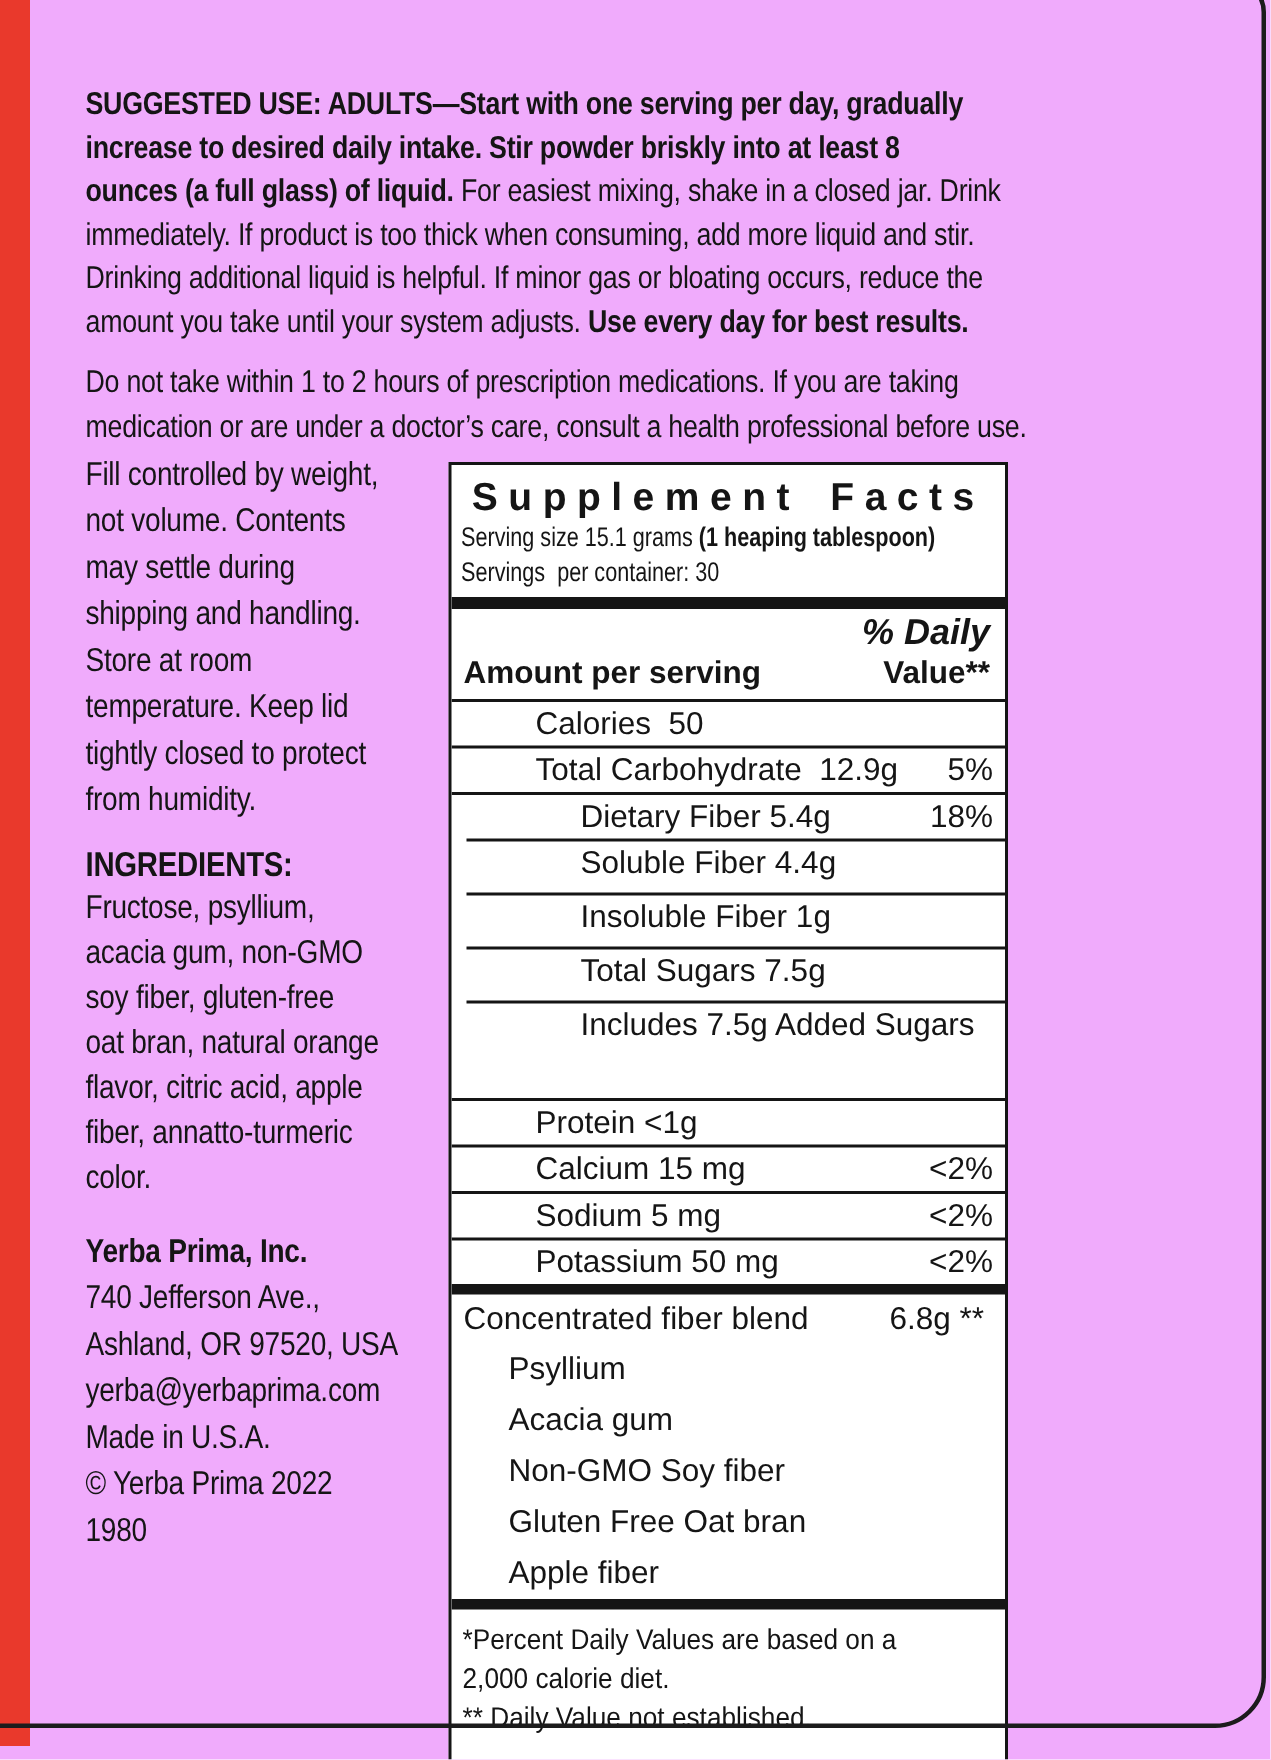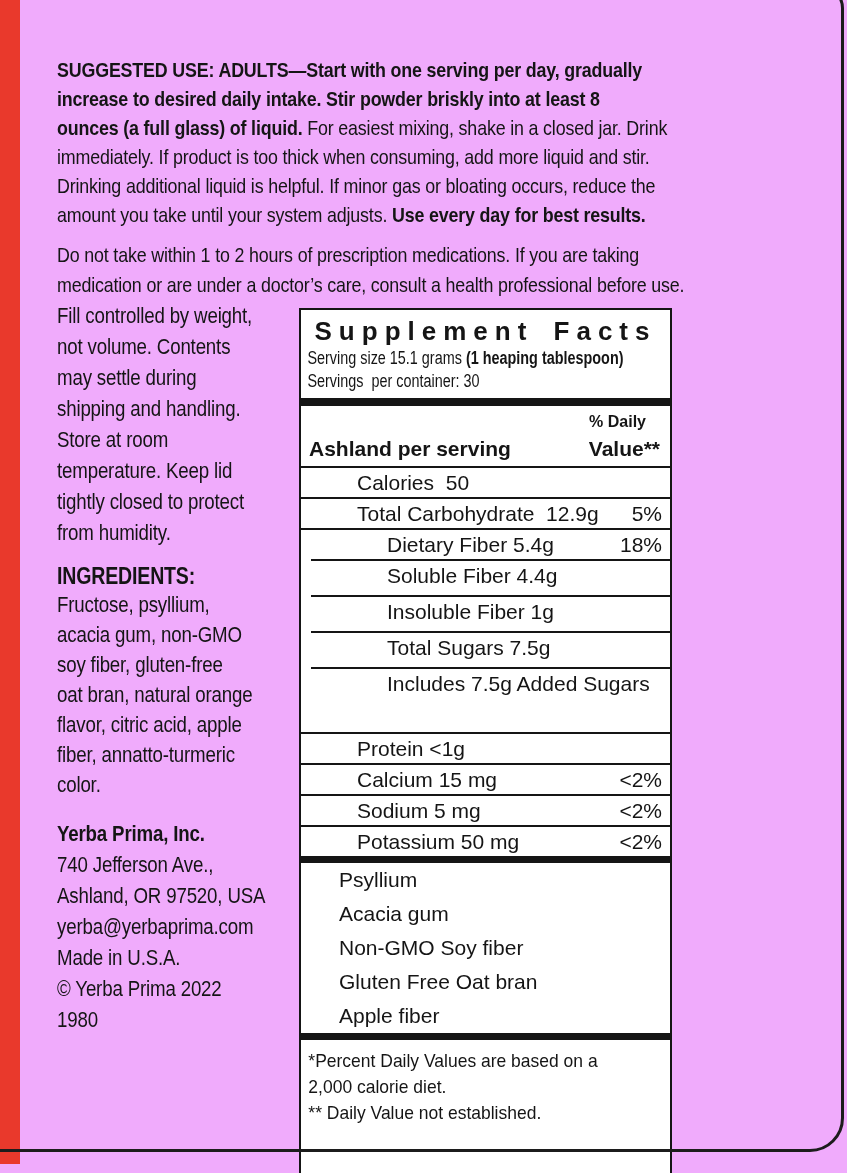--- a/index.html
+++ b/index.html
@@ -101,25 +101,26 @@
     width: 460px;
     transform: scaleX(0.8);
     transform-origin: 0 0;
   }
   .sf-line .b { font-weight: 700; }
   .bar { background: #151515; width: 100%; }
   .bar-big { height: 8px; margin-top: 5px; }
   .bar-med { height: 7px; }
   .sf-dailyhead {
     text-align: right;
-    padding-right: 24px;
+    padding-right: 10px;
     font-weight: 700;
-    font-size: 16px;
+    font-size: 24px;
     line-height: 27px;
     margin-top: 2px;
+    font-style: italic;
   }
   .sf-amount-row {
     display: flex;
     justify-content: space-between;
     font-weight: 700;
     font-size: 21px;
     line-height: 28px;
     padding: 0 10px 3px 8px;
   }
   .sf-row {
@@ -203,21 +204,21 @@
   <div class="sf-panel">
     <div class="sf-title">Supplement Facts</div>
 
     <div class="sf-line"><span>Serving size 15.1 grams </span><span class="b">(1 heaping tablespoon)</span></div>
     <div class="sf-line">Servings  per container: 30</div>
 
     <div class="bar bar-big"></div>
 
     <div class="sf-dailyhead">% Daily</div>
     <div class="sf-amount-row">
-      <span>Ashland per serving</span>
+      <span>Amount per serving</span>
       <span>Value**</span>
     </div>
 
     <div class="sf-row">
       <span class="lbl">Calories  50</span>
       <span class="dv"></span>
     </div>
     <div class="sf-row">
       <span class="lbl">Total Carbohydrate  12.9g</span>
       <span class="dv">5%</span>
@@ -254,20 +255,24 @@
       <span class="lbl">Sodium 5 mg</span>
       <span class="dv">&lt;2%</span>
     </div>
     <div class="sf-row">
       <span class="lbl">Potassium 50 mg</span>
       <span class="dv">&lt;2%</span>
     </div>
 
     <div class="bar bar-med"></div>
 
+    <div class="sf-blend">
+      <span>Concentrated fiber blend</span>
+      <span>6.8g **</span>
+    </div>
     <div class="blend-items">Psyllium
 Acacia gum
 Non-GMO Soy fiber
 Gluten Free Oat bran
 Apple fiber</div>
 
     <div class="bar bar-med"></div>
 
     <div class="sf-foot">*Percent Daily Values are based on a
 2,000 calorie diet.

